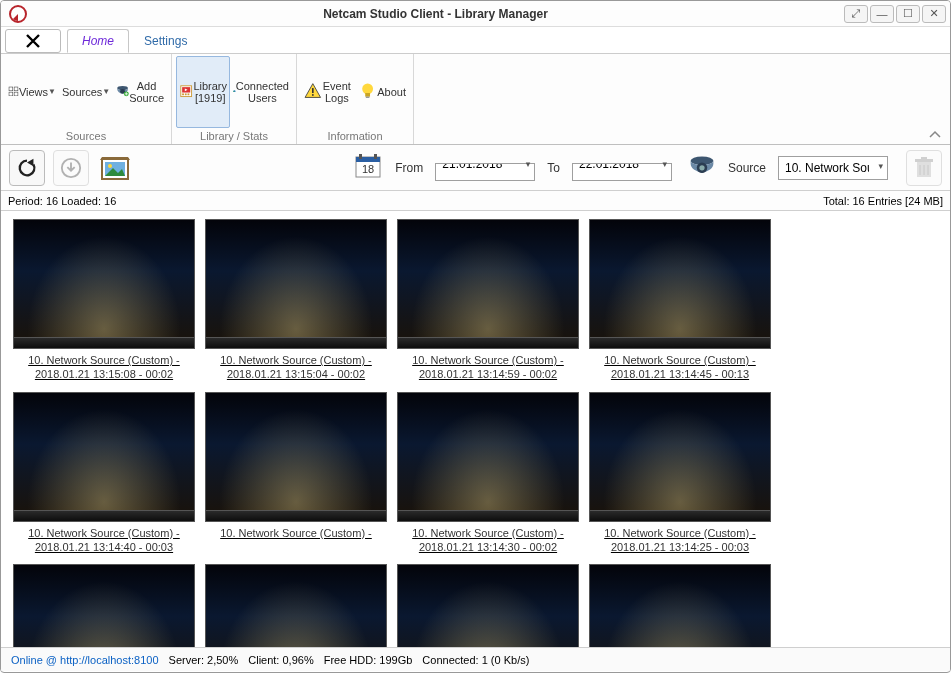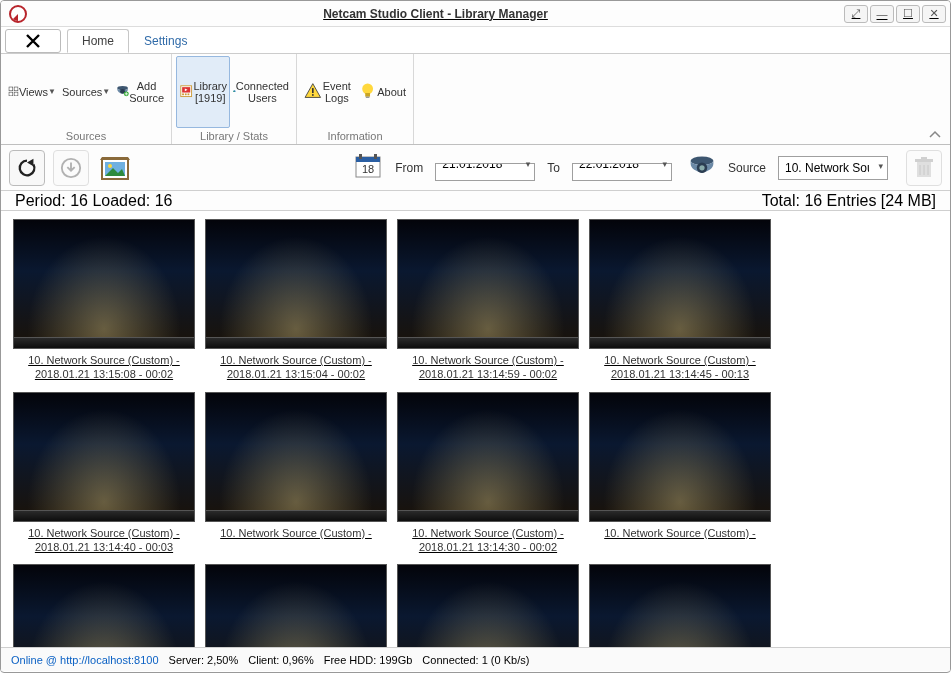--- a/index.html
+++ b/index.html
@@ -1,48 +1,48 @@
 <!DOCTYPE html>
 <html><head>
 <meta charset="utf-8">
 <style>
 * { box-sizing: border-box; margin: 0; padding: 0; font-family: "Segoe UI", Tahoma, sans-serif; }
 body { background: #fff; width: 951px; height: 673px; overflow: hidden; border: 1px solid #999; border-radius: 4px; }
-.titlebar { height: 26px; background: #fdfdfd; display: flex; align-items: center; border-bottom: 1px solid #ddd; position: relative; text-decoration: underline; }
+.titlebar { height: 26px; background: #fdfdfd; display: flex; align-items: center; border-bottom: 1px solid #ddd; position: relative; }
 .titlebar-logo { width: 18px; height: 18px; margin-left: 8px; border-radius: 50%; display:inline-block; }
 .titlebar-title { flex: 1; text-align: center; font-size: 12px; font-weight: bold; color: #333; }
 .titlebar-btns { display: flex; gap: 2px; margin-right: 4px; }
 .titlebar-btn { width: 24px; height: 18px; border: 1px solid #bbb; background: #f5f5f5; border-radius: 3px; display: flex; align-items: center; justify-content: center; font-size: 11px; cursor: pointer; color:#555; }
 
 .tabbar { height: 26px; display: flex; align-items: flex-end; padding-left: 4px; background: #fff; }
 .close-app { width: 56px; height: 24px; background: #fff; border: 1px solid #bbb; border-radius: 3px; display: flex; align-items: center; justify-content: center; margin-right: 6px; cursor: pointer; }
 .close-app svg { width: 16px; height: 16px; }
 .tab { padding: 4px 14px 4px 14px; font-size: 12px; color: #2f6aa8; border: 1px solid transparent; cursor: pointer; }
-.tab.active { border: 1px solid #c7c7c7; border-bottom: 1px solid #fff; background: #fff; border-top-left-radius: 3px; border-top-right-radius: 3px; color: #404040; }
+.tab.active { border: 1px solid #c7c7c7; border-bottom: 1px solid #fff; background: #fff; border-top-left-radius: 3px; border-top-right-radius: 3px; color: #6d28d9; font-style: italic; }
 
 .ribbon { height: 92px; border-top: 1px solid #ccc; border-bottom: 1px solid #bfbfbf; background: #fdfdfd; display: flex; position: relative; }
 .ribbon-group { border-right: 1px solid #d8d8d8; display: flex; flex-direction: column; }
 .ribbon-items { display: flex; padding: 2px 4px; flex: 1; }
 .ribbon-btn { width: 54px; display: flex; flex-direction: row; align-items: center; justify-content: flex-start; padding: 2px 2px; font-size: 11px; text-align: center; color: #333; cursor: pointer; border: 1px solid transparent; border-radius: 2px; line-height: 1.1; }
 .ribbon-btn.selected { background: #e1ecf8; border-color: #96b8df; }
 .ribbon-btn .icon { width: 32px; height: 32px; margin-bottom: 2px; display: flex; align-items: center; justify-content: center; }
 .ribbon-group-label { font-size: 11px; color: #777; text-align: center; padding-bottom: 2px; }
 .ribbon-collapse { position: absolute; right: 6px; bottom: 2px; width: 18px; height: 14px; cursor: pointer; display:flex; align-items:center; justify-content:center; color:#888; }
 
 .toolbar { height: 46px; border-bottom: 1px solid #cfcfcf; display: flex; align-items: center; padding: 0 8px; gap: 8px; background:#fdfdfd; }
 .tb-btn { width: 36px; height: 36px; border: 1px solid #bbb; border-radius: 4px; background: #f8f8f8; display: flex; align-items: center; justify-content: center; cursor: pointer; }
 .tb-btn.disabled { opacity: 0.45; }
 .tb-spacer { flex: 1; }
 .date-label { font-size: 12px; color: #333; margin: 0 4px; }
 .date-input { height: 16px; border: 1px solid #9f9f9f; font-size: 12px; padding: 0 18px 16px 6px; background: #fff; width: 100px; position: relative; cursor:pointer; }
 .date-wrap { position: relative; display: inline-block; }
 .date-wrap::after { content: "▾"; font-size: 9px; color: #555; position: absolute; right: 5px; top: 5px; pointer-events: none; }
 .src-select { height: 24px; border: 1px solid #9f9f9f; font-size: 12px; padding: 0 18px 0 6px; background: #fff; width: 110px; cursor:pointer; }
 
-.statusbar1 { height: 20px; border-bottom: 1px solid #cfcfcf; display: flex; align-items: center; font-size: 16px; padding: 0 14px; background:#fdfdfd; }
+.statusbar1 { height: 20px; border-bottom: 1px solid #cfcfcf; display: flex; align-items: center; font-size: 11px; padding: 0 7px; background:#fdfdfd; }
 .statusbar1 .right { margin-left: auto; }
 
 .gallery { height: 436px; overflow-y: scroll; padding: 8px 0 8px 12px; background: #fff; }
 .gallery-grid { display: flex; flex-wrap: wrap; gap: 10px 10px; }
 .thumb { width: 182px; display: flex; flex-direction: column; text-decoration: underline; }
 .thumb-img { width: 182px; height: 130px; background: #000; border: 1px solid #555; position: relative; overflow:hidden; }
 .thumb-img::before { content:""; position:absolute; inset:0; background: radial-gradient(ellipse at 50% 85%, rgba(255,230,150,0.35), rgba(0,0,0,0) 60%), linear-gradient(#03040a 0%, #0a1830 40%, #1a1208 100%); }
 .thumb-img::after { content:""; position:absolute; left:0; right:0; bottom:0; height:10px; background:linear-gradient(#2a2a2a,#0d0d0d); border-top:1px solid #555; }
 .thumb-img .tag { position:absolute; right:2px; bottom:1px; width:8px; height:8px; background:#258; }
 .thumb-caption { text-align: center; font-size: 11px; color: #333; line-height: 1.3; margin-top: 4px; }
@@ -312,20 +312,21 @@
           <div>10. Network Source (Custom) -</div>
           <div>2018.01.21 13:14:30 - 00:02</div>
         </div>
       </div>
       <div class="thumb">
         <div class="thumb-img">
           <span class="tag"></span>
         </div>
         <div class="thumb-caption">
           <div>10. Network Source (Custom) -</div>
+          <div>2018.01.21 13:14:25 - 00:03</div>
         </div>
       </div>
       <div class="thumb">
         <div class="thumb-img"></div>
       </div>
       <div class="thumb">
         <div class="thumb-img"></div>
       </div>
       <div class="thumb">
         <div class="thumb-img"></div>

